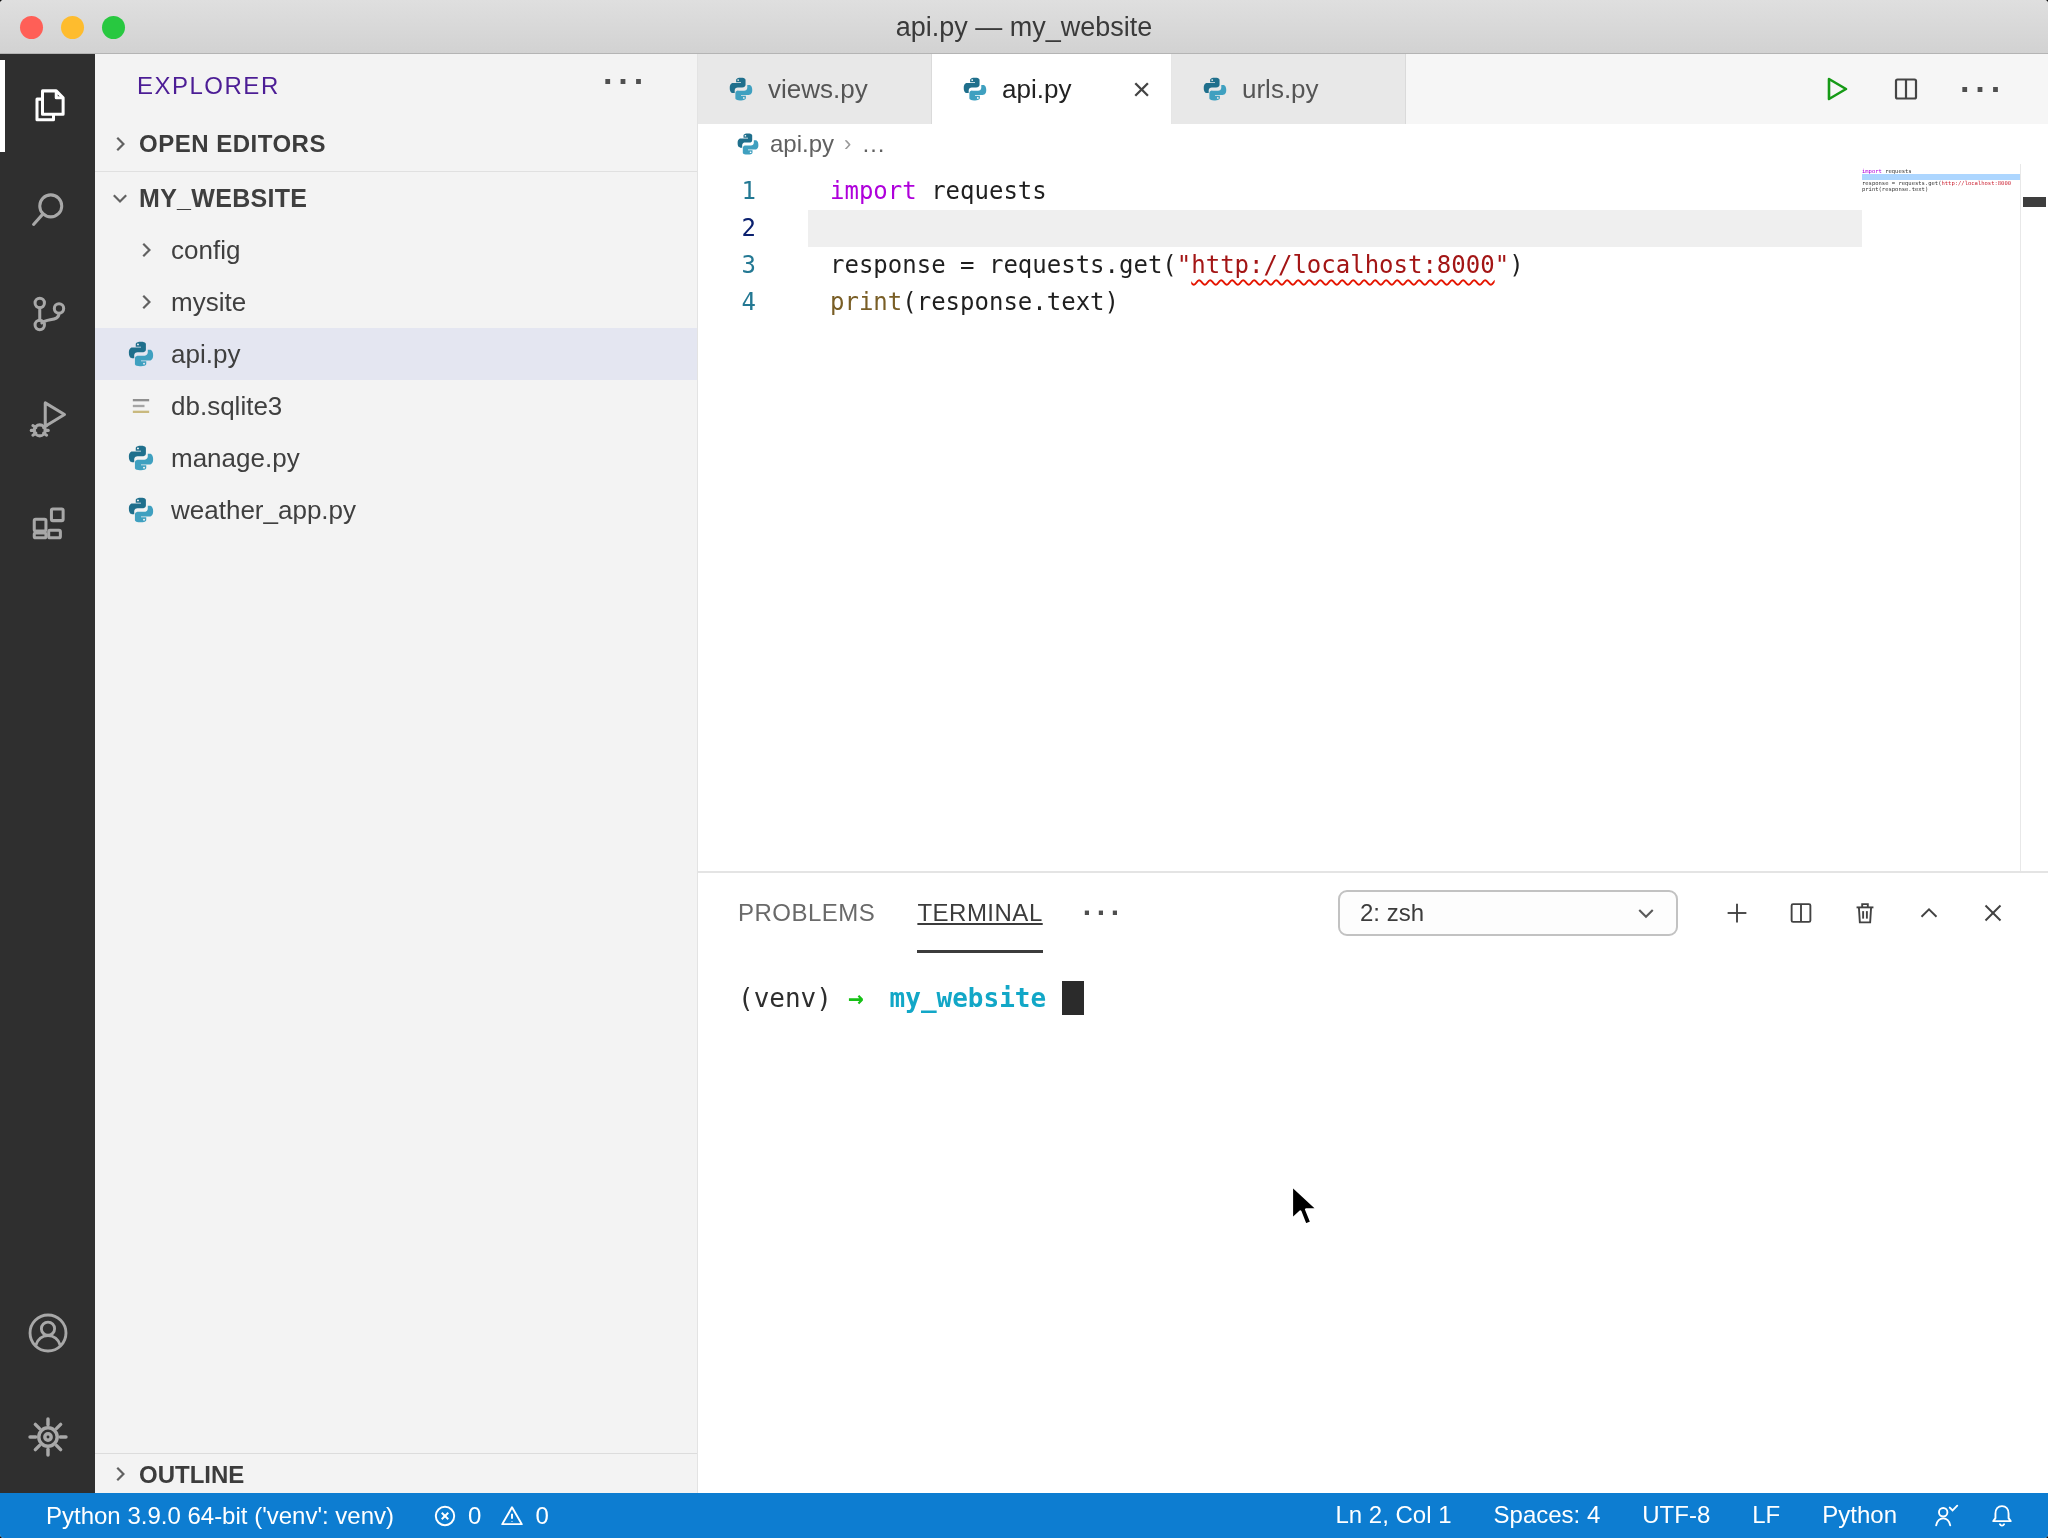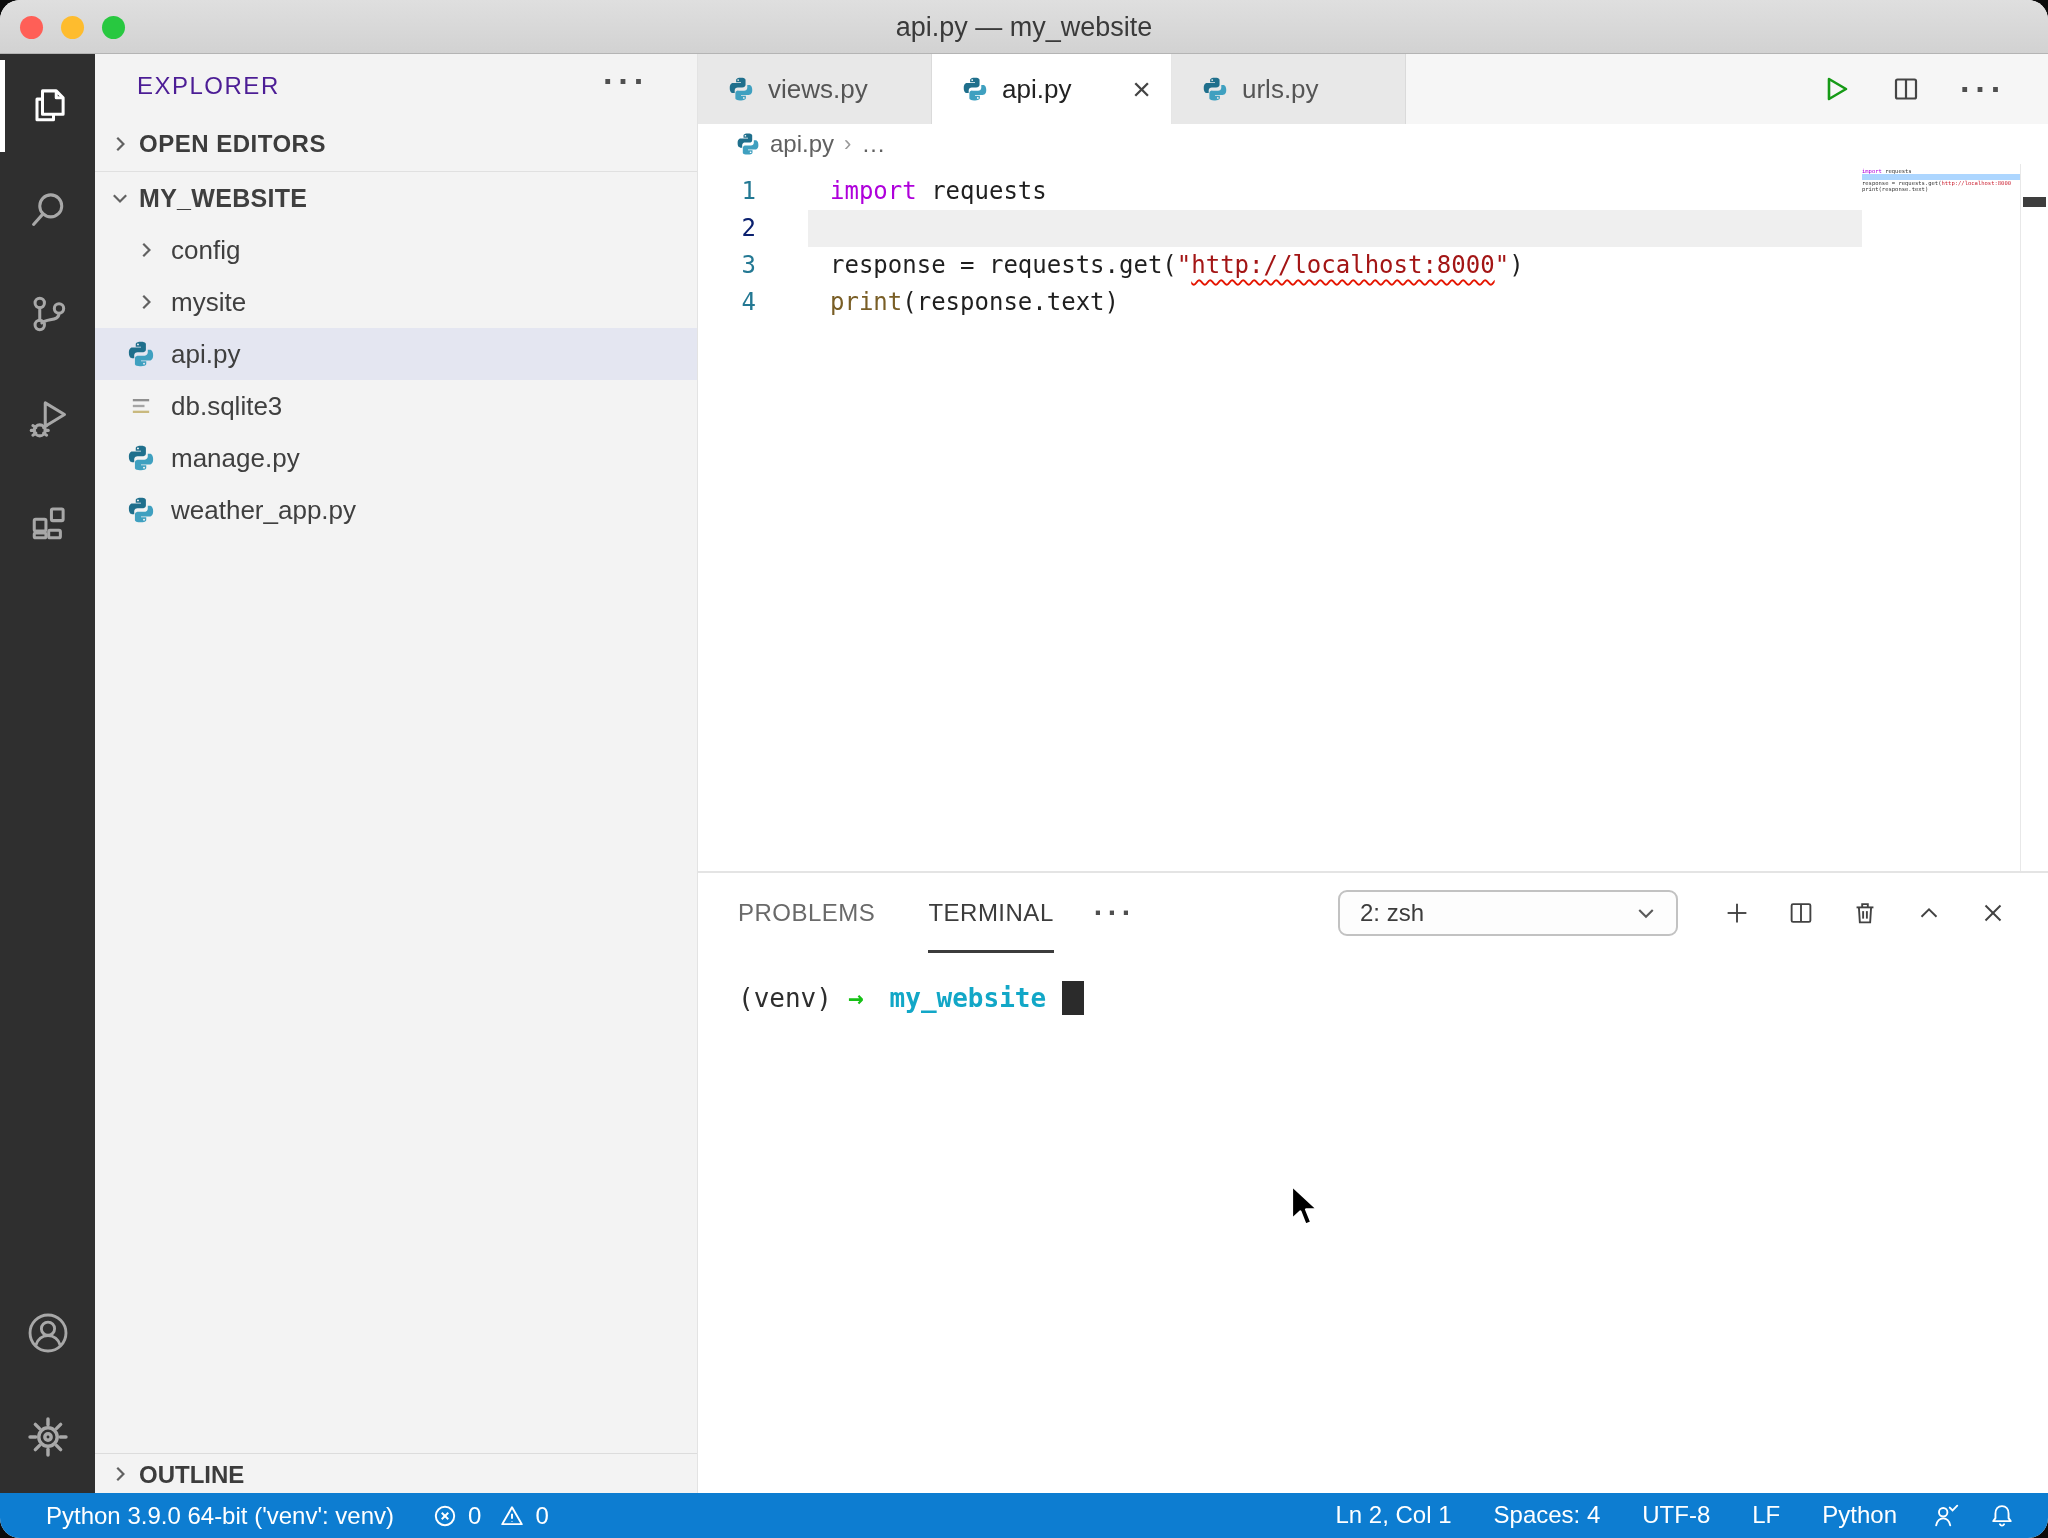--- a/index.html
+++ b/index.html
@@ -1,17 +1,17 @@
 <!DOCTYPE html>
 <html><head>
 <meta charset="utf-8">
 <style>
   * { margin:0; padding:0; box-sizing:border-box; }
   html,body { width:2048px; height:1538px; background:#0b0b0b; font-family:"Liberation Sans",sans-serif; overflow:hidden; }
-  .window { position:absolute; inset:0; border-radius:20px; overflow:hidden; background:#fff; }
+  .window { position:absolute; inset:0; border-radius:4px; overflow:hidden; background:#fff; }
 
   
   .titlebar { position:absolute; top:0; left:0; right:0; height:54px; background:linear-gradient(#DFDFDF,#D2D2D2); border-bottom:1px solid #B4B4B4; }
   .traffic { position:absolute; top:16px; left:20px; display:flex; gap:18px; }
   .light { width:23px; height:23px; border-radius:50%; }
   .light.red { background:#FF5F57; } .light.yellow { background:#FEBC2E; } .light.green { background:#28C840; }
   .title-text { position:absolute; width:100%; text-align:center; line-height:54px; font-size:27px; color:#3A3A3A; font-weight:500; }
 
   
   .activitybar { position:absolute; left:0; top:54px; width:95px; bottom:45px; background:#2F2F2F; }
@@ -70,21 +70,21 @@
   .mm-band { background:#ADD6FF; }
   .mm-kw { color:#AF00DB; } .mm-str { color:#C23; }
   .overview-ruler { position:absolute; top:0; bottom:0; left:1322px; width:28px; border-left:1px solid #E8E8E8; }
   .ruler-marker { position:absolute; top:33px; left:2px; right:2px; height:10px; background:#3E3E3E; }
 
   
   .panel { position:absolute; top:817px; left:0; right:0; bottom:0; background:#fff; border-top:2px solid #E4E4E4; }
   .panel-header { position:relative; height:80px; display:flex; align-items:center; padding:0 40px; }
   .p-tab { font-size:24px; color:#6A6A6A; letter-spacing:.5px; height:80px; line-height:80px; }
   .p-tab.active { color:#3C3C3C; box-shadow:inset 0 -3px 0 #3C3C3C; }
-  .p-tab + .p-tab { margin-left:53px; }
+  .p-tab + .p-tab { margin-left:42px;text-decoration:underline; }
   .p-more { margin-left:40px; font-size:30px; color:#4F4F4F; letter-spacing:4px; font-weight:bold; }
   .shell-select { margin-left:auto; width:340px; height:46px; border:2px solid #C2C2C2; border-radius:9px; background:#FDFDFD; display:flex; align-items:center; padding:0 18px 0 20px; font-size:24px; color:#3C3C3C; }
   .shell-select .dd-chev { margin-left:auto; display:flex; }
   .panel-icons { display:flex; align-items:center; gap:34px; margin-left:44px; color:#424242; }
   .terminal-line { margin:28px 0 0 40px; font-family:"DejaVu Sans Mono",monospace; font-size:26px; display:flex; align-items:center; }
   .t-venv { color:#2E2E2E; }
   .t-arrow { color:#17C117; font-weight:bold; margin-left:16px; }
   .t-cwd { color:#12A7C7; font-weight:bold; margin-left:26px; }
   .t-cursor { display:inline-block; width:22px; height:34px; background:#2B2B2B; margin-left:16px; }
 

